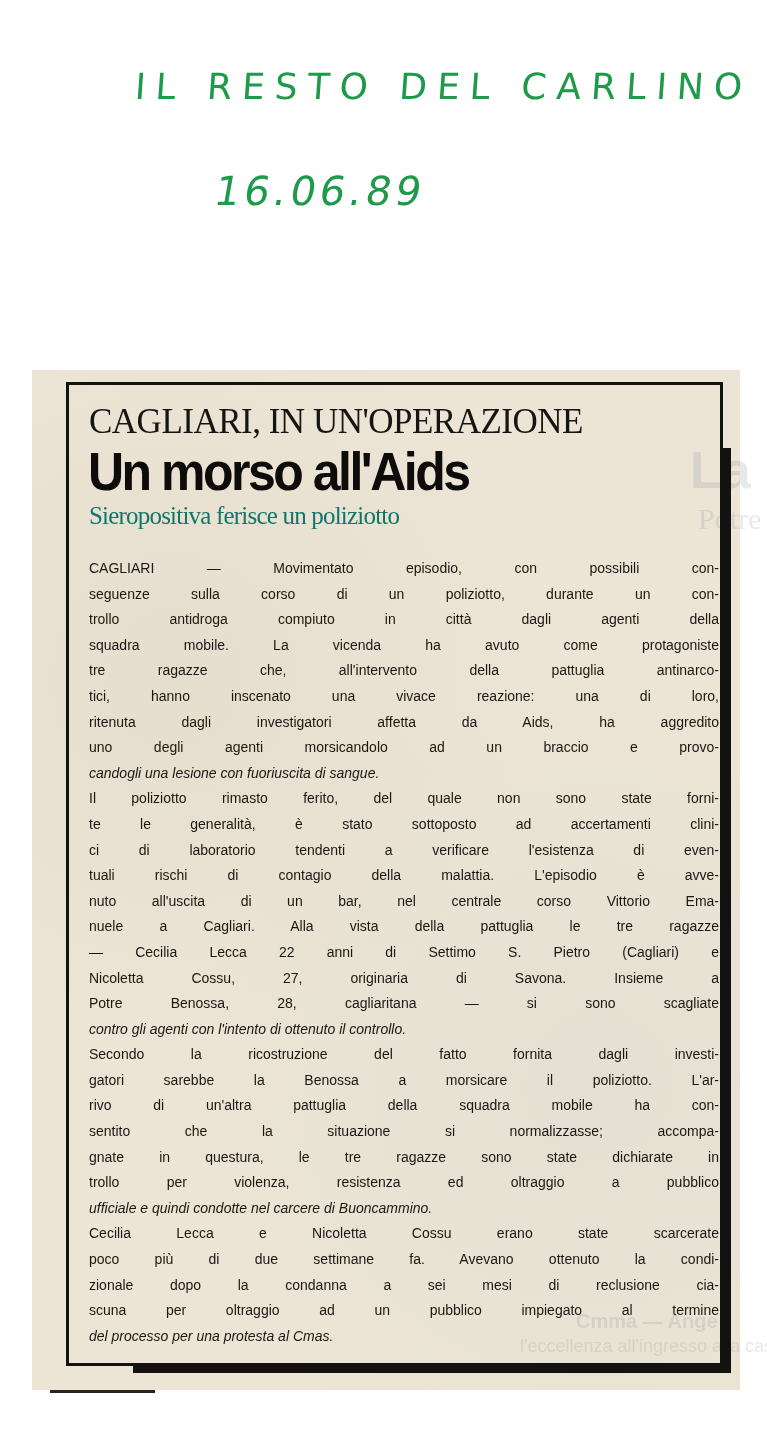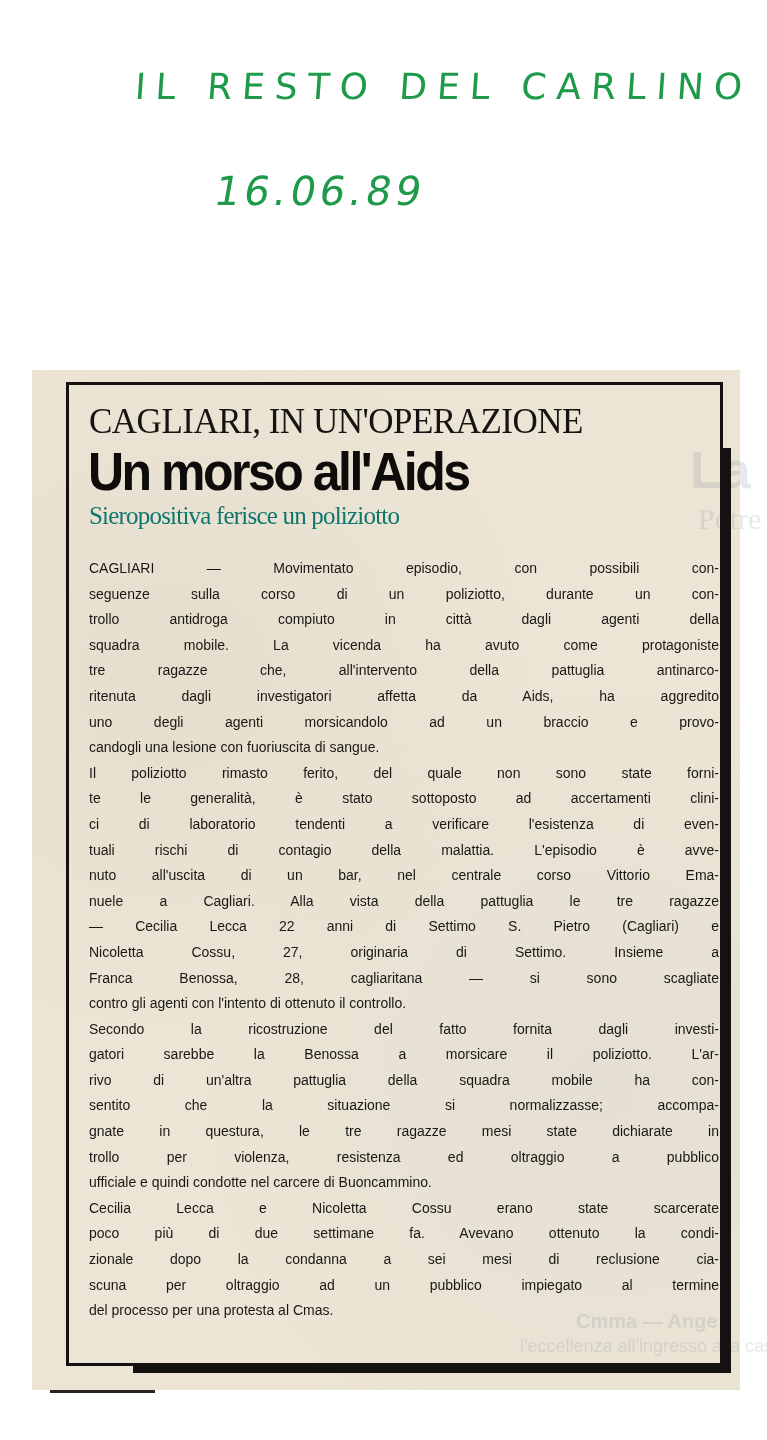--- a/index.html
+++ b/index.html
@@ -103,20 +103,21 @@
     color: #1a1714;
   }
   .body-text .line {
     display: block;
     white-space: nowrap;
     text-align: justify;
     text-align-last: justify;
   }
   .body-text .line.last {
     text-align-last: left;
+    font-style: italic;
   }
   .bleed {
     position: absolute;
     color: rgba(120,130,150,0.18);
     font-family: "Liberation Sans", sans-serif;
     white-space: nowrap;
   }
 </style>
 </head>
 <body>
@@ -139,38 +140,39 @@
 <div class="kicker">CAGLIARI, IN UN'OPERAZIONE</div>
 <div class="headline">Un morso all'Aids</div>
 <div class="subhead">Sieropositiva ferisce un poliziotto</div>
 
 <div class="body-text">
   <span class="line">CAGLIARI — Movimentato episodio, con possibili con-</span>
   <span class="line">seguenze sulla corso di un poliziotto, durante un con-</span>
   <span class="line">trollo antidroga compiuto in città dagli agenti della</span>
   <span class="line">squadra mobile. La vicenda ha avuto come protagoniste</span>
   <span class="line">tre ragazze che, all'intervento della pattuglia antinarco-</span>
+  <span class="line">tici, hanno inscenato una vivace reazione: una di loro,</span>
   <span class="line">ritenuta dagli investigatori affetta da Aids, ha aggredito</span>
   <span class="line">uno degli agenti morsicandolo ad un braccio e provo-</span>
   <span class="line last">candogli una lesione con fuoriuscita di sangue.</span>
   <span class="line">Il poliziotto rimasto ferito, del quale non sono state forni-</span>
   <span class="line">te le generalità, è stato sottoposto ad accertamenti clini-</span>
   <span class="line">ci di laboratorio tendenti a verificare l'esistenza di even-</span>
   <span class="line">tuali rischi di contagio della malattia. L'episodio è avve-</span>
   <span class="line">nuto all'uscita di un bar, nel centrale corso Vittorio Ema-</span>
   <span class="line">nuele a Cagliari. Alla vista della pattuglia le tre ragazze</span>
   <span class="line">— Cecilia Lecca 22 anni di Settimo S. Pietro (Cagliari) e</span>
-  <span class="line">Nicoletta Cossu, 27, originaria di Settimo. Insieme a</span>
-  <span class="line">Franca Benossa, 28, cagliaritana — si sono scagliate</span>
+  <span class="line">Nicoletta Cossu, 27, originaria di Savona. Insieme a</span>
+  <span class="line">Potre Benossa, 28, cagliaritana — si sono scagliate</span>
   <span class="line last">contro gli agenti con l'intento di ottenuto il controllo.</span>
   <span class="line">Secondo la ricostruzione del fatto fornita dagli investi-</span>
   <span class="line">gatori sarebbe la Benossa a morsicare il poliziotto. L'ar-</span>
   <span class="line">rivo di un'altra pattuglia della squadra mobile ha con-</span>
   <span class="line">sentito che la situazione si normalizzasse; accompa-</span>
-  <span class="line">gnate in questura, le tre ragazze mesi state dichiarate in</span>
+  <span class="line">gnate in questura, le tre ragazze sono state dichiarate in</span>
   <span class="line">trollo per violenza, resistenza ed oltraggio a pubblico</span>
   <span class="line last">ufficiale e quindi condotte nel carcere di Buoncammino.</span>
   <span class="line">Cecilia Lecca e Nicoletta Cossu erano state scarcerate</span>
   <span class="line">poco più di due settimane fa. Avevano ottenuto la condi-</span>
   <span class="line">zionale dopo la condanna a sei mesi di reclusione cia-</span>
   <span class="line">scuna per oltraggio ad un pubblico impiegato al termine</span>
   <span class="line last">del processo per una protesta al Cmas.</span>
 </div>
 
 </body></html>

